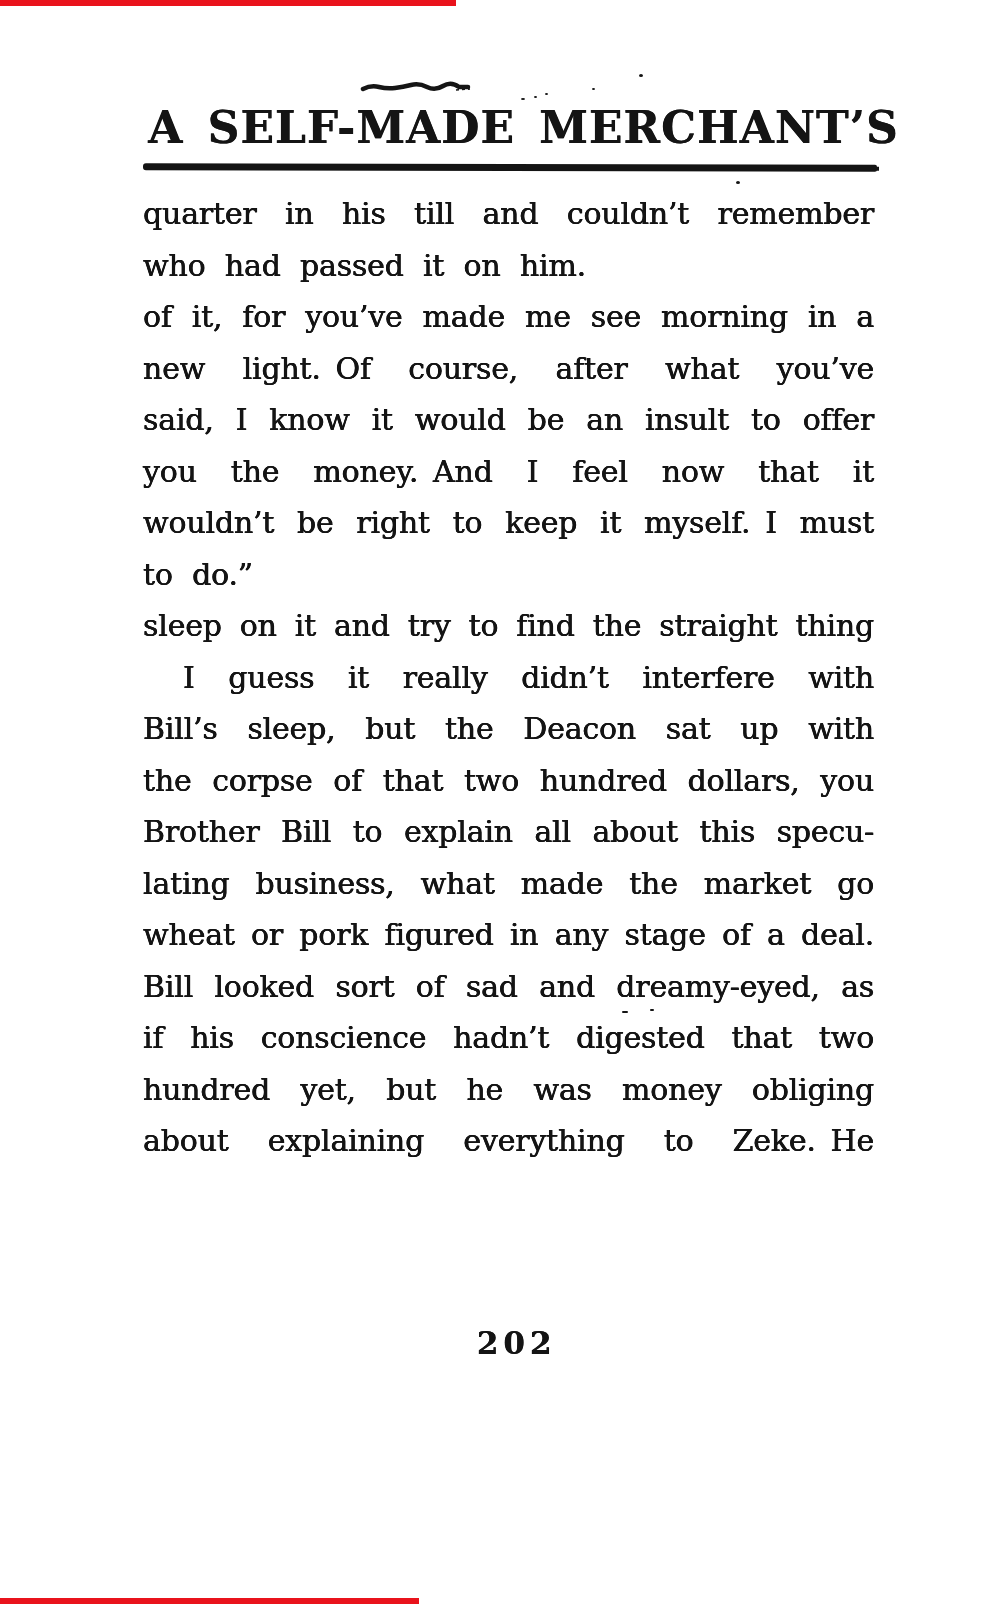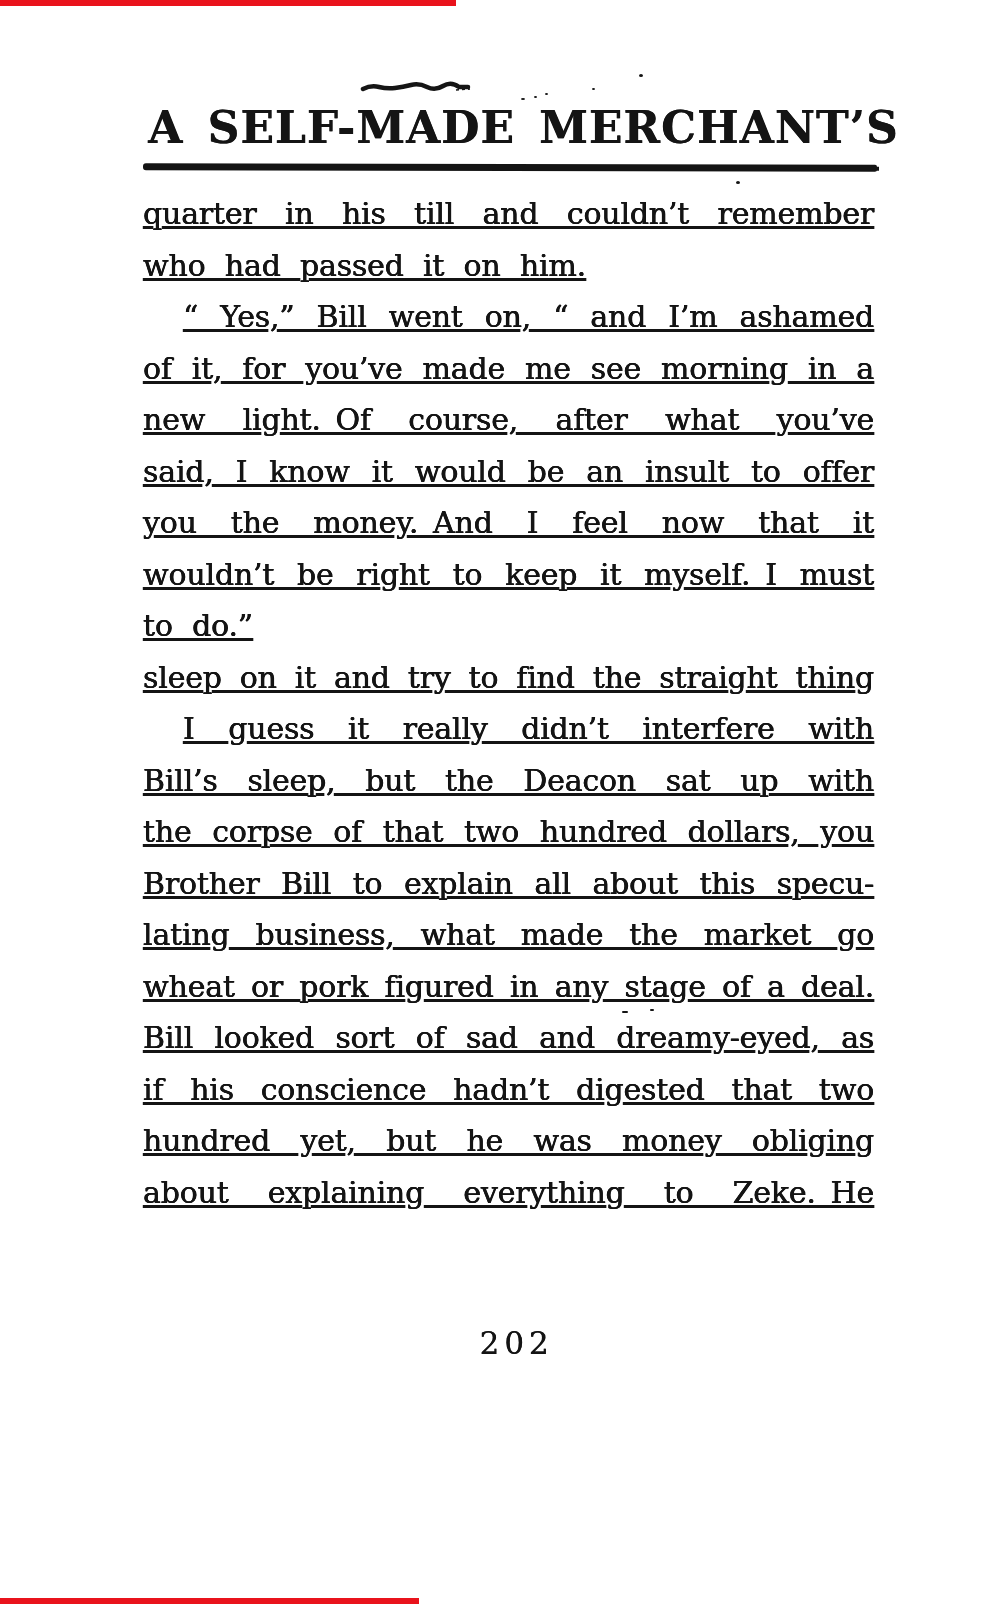--- a/index.html
+++ b/index.html
@@ -45,38 +45,38 @@
   }
   .head-rule:after{
     content:"";position:absolute;right:-2px;top:2px;width:30px;height:4px;
     background:var(--ink);
   }
 
   
   .text-block{
     position:absolute;left:143px;top:188px;width:731px;
     color:var(--ink);
-    text-decoration:underline;
   }
   .line{
     height:51.5px;line-height:51.5px;
     font-size:30px;letter-spacing:-0.2px;word-spacing:2px;
     text-align:justify;text-align-last:justify;
     text-shadow:0.35px 0 currentColor,-0.2px 0 currentColor;
   }
   .line.indent{padding-left:40px;}
   .line.short{text-align:center;text-align-last:left;word-spacing:10px;}
 
   .page-number{
     position:absolute;left:143px;top:1323px;width:731px;
     text-align:center;
     font-size:31px;line-height:40px;letter-spacing:5px;
     color:var(--ink);
     text-shadow:0.4px 0 currentColor;
     transform:translateX(8px);
+    font-weight:bold;
   }
 
   
   .speck{position:absolute;background:var(--ink);border-radius:50%;}
   .s1{left:521px;top:98px;width:4px;height:2px;}
   .s2{left:534px;top:96px;width:3px;height:2px;}
   .s3{left:545px;top:93px;width:3px;height:2px;}
   .s4{left:592px;top:88px;width:3px;height:2px;}
   .s5{left:639px;top:74px;width:4px;height:3px;}
   .s6{left:736px;top:181px;width:4px;height:3px;}
@@ -95,21 +95,20 @@
     <path d="M3 8 q8 -4 16 -2 t16 1 t16 -3 t16 2 t16 -1 t16 1 l9 0" stroke="#151515" stroke-width="4.5" fill="none" stroke-linecap="round"></path>
     <path d="M96 9 l14 -1" stroke="#151515" stroke-width="1.5" fill="none" stroke-dasharray="3 3"></path>
   </svg>
 
   <div class="running-head">A SELF-MADE MERCHANT’S</div>
   <div class="head-rule"></div>
 
   <div class="text-block">
     <div class="line">quarter in his till and couldn’t remember</div>
     <div class="line short">who had passed it on him.</div>
-    <div class="line indent">“ Yes,” Bill went on, “ and I’m ashamed</div>
     <div class="line">of it, for you’ve made me see morning in a</div>
     <div class="line">new light. Of course, after what you’ve</div>
     <div class="line">said, I know it would be an insult to offer</div>
     <div class="line">you the money. And I feel now that it</div>
     <div class="line">wouldn’t be right to keep it myself. I must</div>
     <div class="line short">to do.”</div>
     <div class="line">sleep on it and try to find the straight thing</div>
     <div class="line indent">I guess it really didn’t interfere with</div>
     <div class="line">Bill’s sleep, but the Deacon sat up with</div>
     <div class="line">the corpse of that two hundred dollars, you</div>

